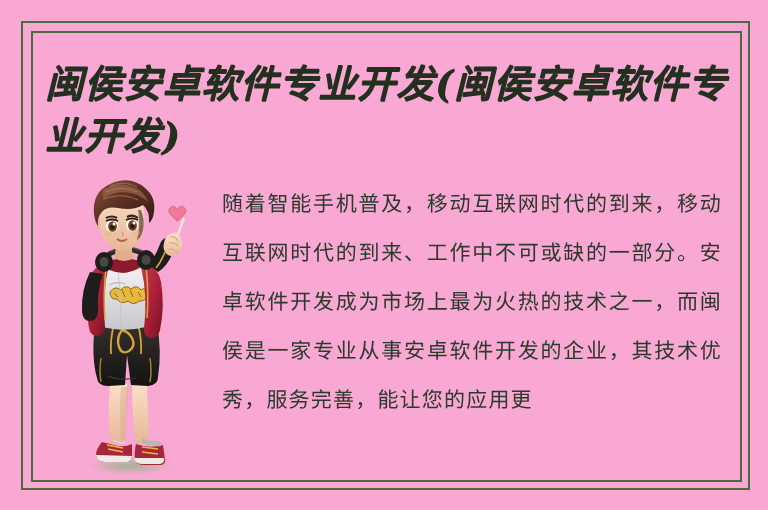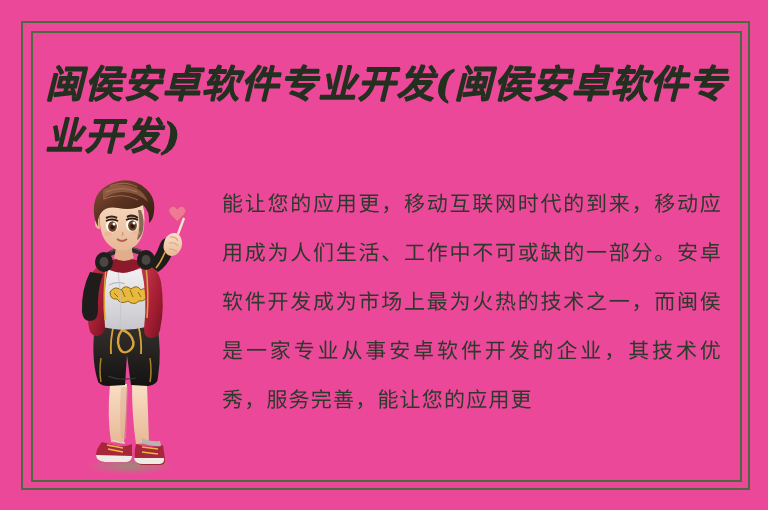--- a/index.html
+++ b/index.html
@@ -11,21 +11,21 @@
     width: 768px;
     height: 510px;
     overflow: hidden;
     font-family: "DejaVu Sans", "Liberation Sans", sans-serif;
   }
 
   #poster {
     position: relative;
     width: 768px;
     height: 510px;
-    background: #ec4899;
+    background: #f9a8d4;
     box-sizing: border-box;
   }
 
   
   .frame-outer {
     position: absolute;
     left: 21px;
     top: 21px;
     right: 18px;
     bottom: 20px;
@@ -254,16 +254,16 @@
           </g>
 
           <path d="M64 60 q2 2 0 4" stroke="#cf9b78" stroke-width="1.3" fill="none"></path>
           <path d="M59 67 q5 4 10 0" stroke="#b5604f" stroke-width="1.7" fill="none"></path>
           <ellipse cx="50" cy="62" rx="4" ry="2.4" fill="#f0a893" opacity="0.45"></ellipse>
           <ellipse cx="78" cy="61" rx="4" ry="2.4" fill="#f0a893" opacity="0.45"></ellipse>
         </g>
       </svg>
     </div>
 
-    <p class="bodytext">能让您的应用更，移动互联网时代的到来，移动应用成为人们生活、工作中不可或缺的一部分。安卓软件开发成为市场上最为火热的技术之一，而闽侯是一家专业从事安卓软件开发的企业，其技术优秀，服务完善，能让您的应用更</p>
+    <p class="bodytext">随着智能手机普及，移动互联网时代的到来，移动互联网时代的到来、工作中不可或缺的一部分。安卓软件开发成为市场上最为火热的技术之一，而闽侯是一家专业从事安卓软件开发的企业，其技术优秀，服务完善，能让您的应用更</p>
 
   </div>
 </div>
 
 </body></html>

